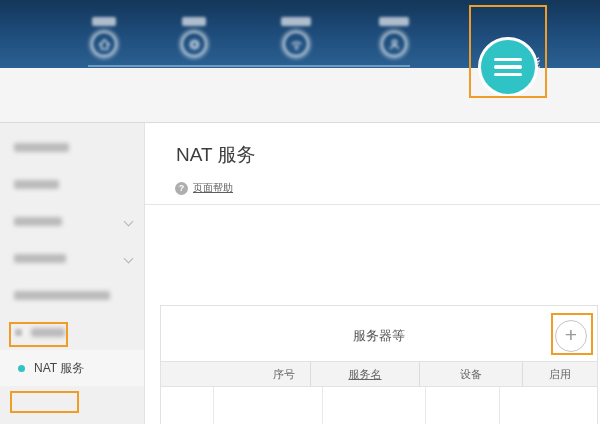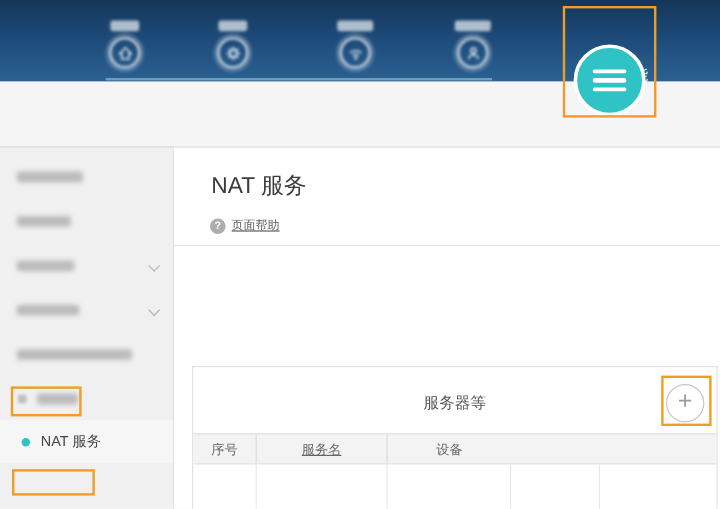--- a/index.html
+++ b/index.html
@@ -85,21 +85,21 @@
   .panel { position:absolute; left:15px; top:182px; width:438px; height:121px;
             background:#fff; border:1px solid #e2e2e3; border-bottom:none; }
   .panel-head { position:relative; height:55px; }
   .panel-title { position:absolute; left:0; right:0; top:21px; text-align:center;
             font-size:13px; color:#555; }
   .add-btn { position:absolute; right:10px; top:14px; width:32px; height:32px;
             border-radius:50%; background:#fff; border:1px solid #c6c6c8;
             color:#9a9a9c; font-size:21px; font-weight:300; line-height:28px;
             text-align:center; cursor:pointer; font-family:"Liberation Sans",sans-serif; }
   .thead { display:flex; height:26px; background:#f3f3f4;
-            border-top:1px solid #e2e2e3; border-bottom:1px solid #e2e2e3; }
+            border-top:1px solid #e2e2e3; border-bottom:1px solid #e2e2e3;justify-content:flex-end; }
   .thead .th { display:flex; align-items:center; justify-content:center;
             font-size:11px; color:#666; border-right:1px solid #dcdcdd; }
   .thead .th:last-child { border-right:none; }
   .tbody-row { display:flex; height:40px; }
   .tbody-row .td { border-right:1px solid #e8e8e9; }
   .tbody-row .td:last-child { border-right:none; }
   .c0 { width:53px; } .c1 { width:109px;text-decoration:underline; } .c2 { width:103px; }
   .c3 { width:74px; } .c4 { width:97px; }
 
   
@@ -215,20 +215,21 @@
 
     <div class="panel">
       <div class="panel-head">
         <div class="panel-title">服务器等</div>
         <div class="add-btn">+</div>
       </div>
       <div class="thead">
         <div class="th c0">序号</div>
         <div class="th c1">服务名</div>
         <div class="th c2">设备</div>
+        <div class="th c3">启用</div>
       </div>
       <div class="tbody-row">
         <div class="td c0"></div>
         <div class="td c1"></div>
         <div class="td c2"></div>
         <div class="td c3"></div>
         <div class="td c4"></div>
       </div>
     </div>
   </div>

